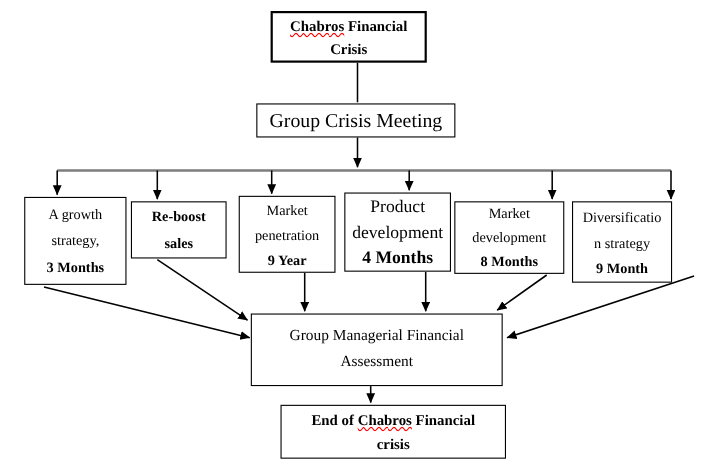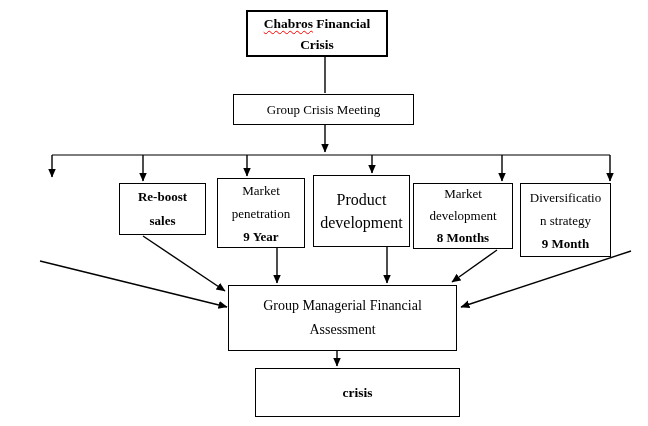--- a/index.html
+++ b/index.html
@@ -17,21 +17,21 @@
   .bold{font-weight:bold;}
   .wavy{
     text-decoration:underline;
     text-decoration-style:wavy;
     text-decoration-color:#ff0000;
     text-decoration-thickness:1px;
     text-underline-offset:2px;
   }
   
   .n-crisis    {left:246px;top:10px;width:142px;height:47px;border-width:2px;font-size:13.5px;line-height:21px;}
-  .n-meeting   {left:233px;top:94px;width:181px;height:31px;font-size:13px;}
+  .n-meeting   {left:233px;top:94px;width:181px;height:31px;font-size:18px;}
   .n-s1        {left:22px; top:179px;width:93px; height:80px;font-size:13px;line-height:24px;}
   .n-s2        {left:119px;top:183px;width:87px; height:52px;font-size:13px;line-height:24px;font-weight:bold;}
   .n-s3        {left:217px;top:178px;width:88px; height:70px;font-size:13px;line-height:23px;}
   .n-s4        {left:313px;top:175px;width:97px; height:72px;font-size:16px;line-height:23px;}
   .n-s5        {left:413px;top:183px;width:100px;height:66px;font-size:13px;line-height:22px;}
   .n-s6        {left:520px;top:183px;width:91px;height:74px;font-size:13px;line-height:23px;}
   .n-assessment{left:228px;top:285px;width:229px;height:66px;font-size:14px;line-height:24px;}
   .n-end       {left:255px;top:368px;width:205px;height:49px;font-size:13.5px;line-height:22px;}
 </style>
 </head>
@@ -71,51 +71,58 @@
 
   <div class="node n-crisis bold">
     <div class="ln"><span class="wavy">Chabros</span> <span>Financial</span></div>
     <div class="ln">Crisis</div>
   </div>
 
   <div class="node n-meeting">
     <div class="ln">Group Crisis Meeting</div>
   </div>
 
+  <div class="node n-s1">
+    <div class="ln">A growth</div>
+    <div class="ln">strategy,</div>
+    <div class="ln bold">3 Months</div>
+  </div>
 
   <div class="node n-s2">
     <div class="ln">Re-boost</div>
     <div class="ln">sales</div>
   </div>
 
   <div class="node n-s3">
     <div class="ln">Market</div>
     <div class="ln">penetration</div>
     <div class="ln bold">9 Year</div>
   </div>
 
   <div class="node n-s4">
     <div class="ln">Product</div>
     <div class="ln">development</div>
+    <div class="ln bold">4 Months</div>
   </div>
 
   <div class="node n-s5">
     <div class="ln">Market</div>
     <div class="ln">development</div>
     <div class="ln bold">8 Months</div>
   </div>
 
   <div class="node n-s6">
     <div class="ln">Diversificatio</div>
     <div class="ln">n strategy</div>
     <div class="ln bold">9 Month</div>
   </div>
 
   <div class="node n-assessment">
     <div class="ln">Group Managerial Financial</div>
     <div class="ln">Assessment</div>
   </div>
 
   <div class="node n-end bold">
+    <div class="ln"><span>End of</span> <span class="wavy">Chabros</span> <span>Financial</span></div>
     <div class="ln">crisis</div>
   </div>
 
 </div>
 
 </body></html>

